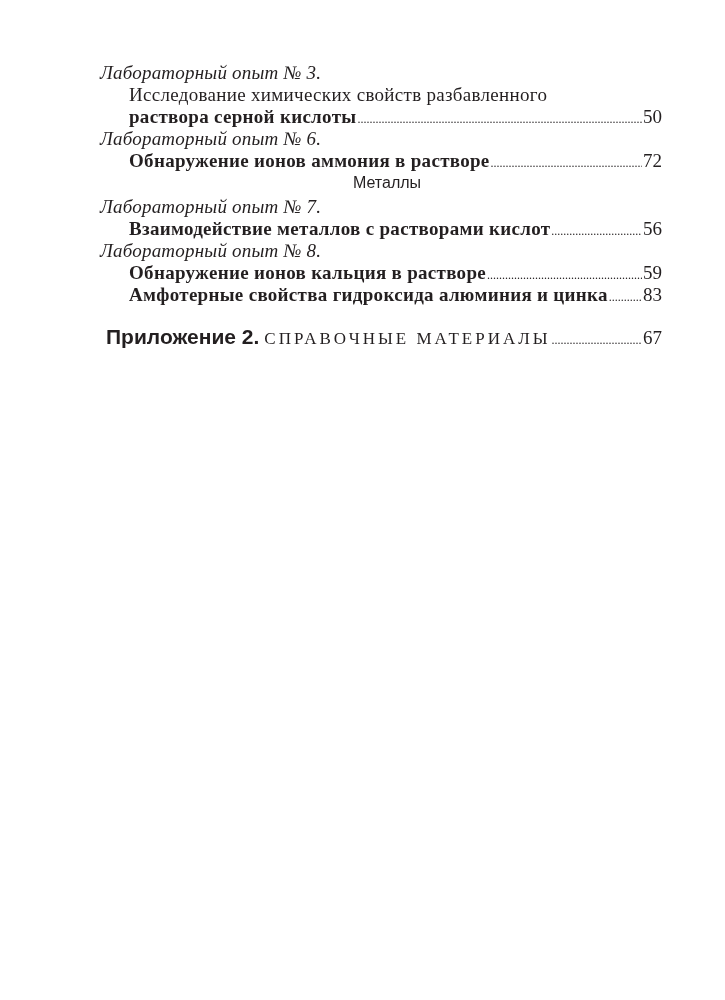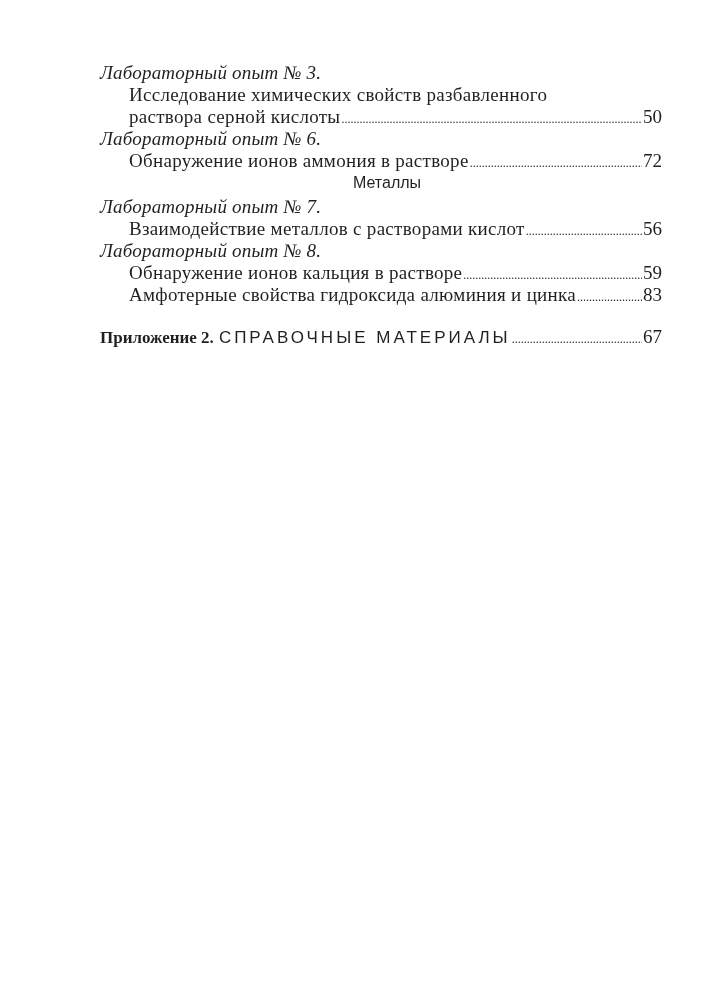--- a/index.html
+++ b/index.html
@@ -45,20 +45,21 @@
       font-family: "Liberation Serif", serif;
       font-size: 19px;
       line-height: 22px;
       height: 22px;
       padding-left: 29px;
       white-space: nowrap;
       letter-spacing: 0.3px;
     }
     .leader-line .txt {
       flex: 0 0 auto;
+      font-weight: bold;
     }
     .leader-line .dots {
       flex: 1 1 auto;
       overflow: hidden;
       font-size: 12px;
       letter-spacing: 0;
       margin: 0 1px;
       white-space: nowrap;
     }
     .leader-line .dots::after {
@@ -79,27 +80,28 @@
     }
     .appendix {
       display: flex;
       align-items: baseline;
       margin-top: 20px;
       line-height: 22px;
       height: 22px;
       white-space: nowrap;
     }
     .appendix .bold {
-      font-family: Liberation Serif, serif;
+      font-family: Liberation Sans, sans-serif;
       font-weight: bold;
-      font-size: 17px;
+      font-size: 21px;
       flex: 0 0 auto;
+      margin-left: 6px;
     }
     .appendix .caps {
-      font-family: Liberation Sans, sans-serif;
+      font-family: Liberation Serif, serif;
       font-size: 17px;
       letter-spacing: 3px;
       flex: 0 0 auto;
       margin-left: 5px;
     }
     .appendix .dots {
       flex: 1 1 auto;
       overflow: hidden;
       font-family: "Liberation Serif", serif;
       font-size: 12px;

